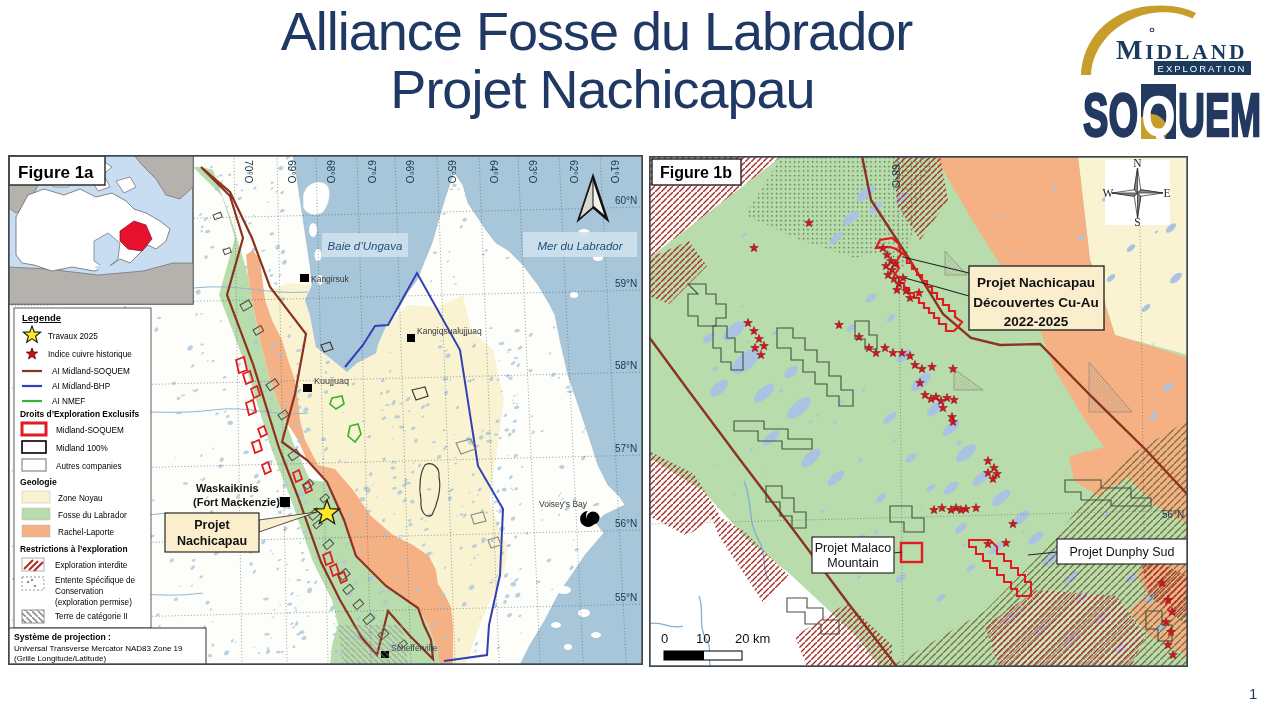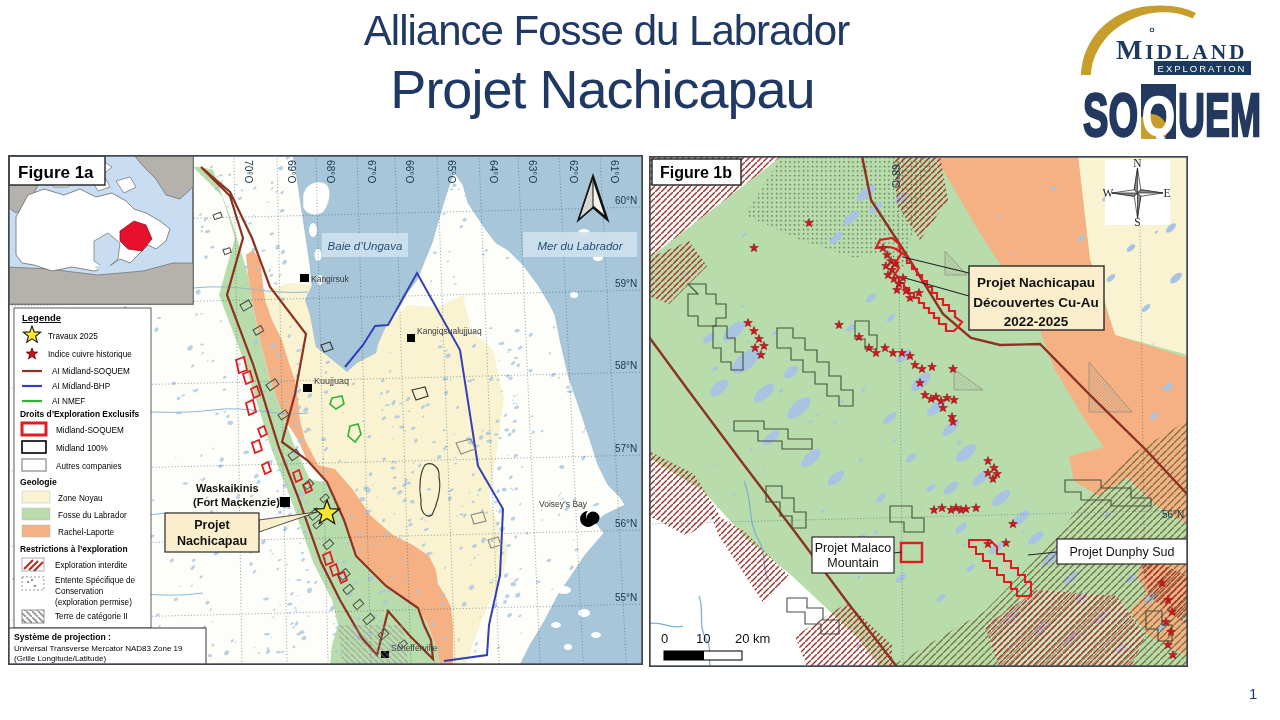--- a/index.html
+++ b/index.html
@@ -1,20 +1,20 @@
 <!DOCTYPE html>
 <html><head><meta charset="utf-8">
 <style>
 html,body{margin:0;padding:0;width:1280px;height:720px;background:#fff;
 font-family:"Liberation Sans",sans-serif;overflow:hidden;}
 .abs{position:absolute;}
 </style></head>
 <body>
 
-<div class="abs" style="left:10px;top:1px;width:1193px;text-align:center;color:#1f3864;font-size:42px;line-height:60px;letter-spacing:-1px;">Alliance Fosse du Labrador</div>
+<div class="abs" style="left:0;top:1px;width:1193px;text-align:center;color:#1f3864;font-size:54px;line-height:60px;letter-spacing:-1px;">Alliance Fosse du Labrador</div>
 <div class="abs" style="left:0;top:59px;width:1205px;text-align:center;color:#1f3864;font-size:54px;line-height:60px;letter-spacing:-1px;">Projet Nachicapau</div>
 
 <svg class="abs" style="left:1075px;top:0px" width="195" height="150" viewBox="0 0 195 150">
 <path d="M6,75 C7,41 33,10 74,6 C94,4 111,7.5 121,13 L117.5,18.5 C103,11.5 86,11 72,14 C41,21 17,46 16,75 Z" fill="#c79d2c"></path>
 <circle cx="77" cy="30" r="1.8" fill="none" stroke="#1c3a5e" stroke-width="1.1"></circle>
 <text x="41" y="59" font-family="Liberation Serif,serif" font-weight="bold" font-size="28" fill="#1c3a5e" letter-spacing="2.9">M<tspan font-size="21.5" dy="0">IDLAND</tspan></text>
 <rect x="79" y="61" width="97" height="14" fill="#1c3a5e"></rect>
 <text x="127" y="72" font-size="9.5" fill="#fff" letter-spacing="2" text-anchor="middle">EXPLORATION</text>
 
 <g font-family="Liberation Sans,sans-serif" font-weight="bold">

